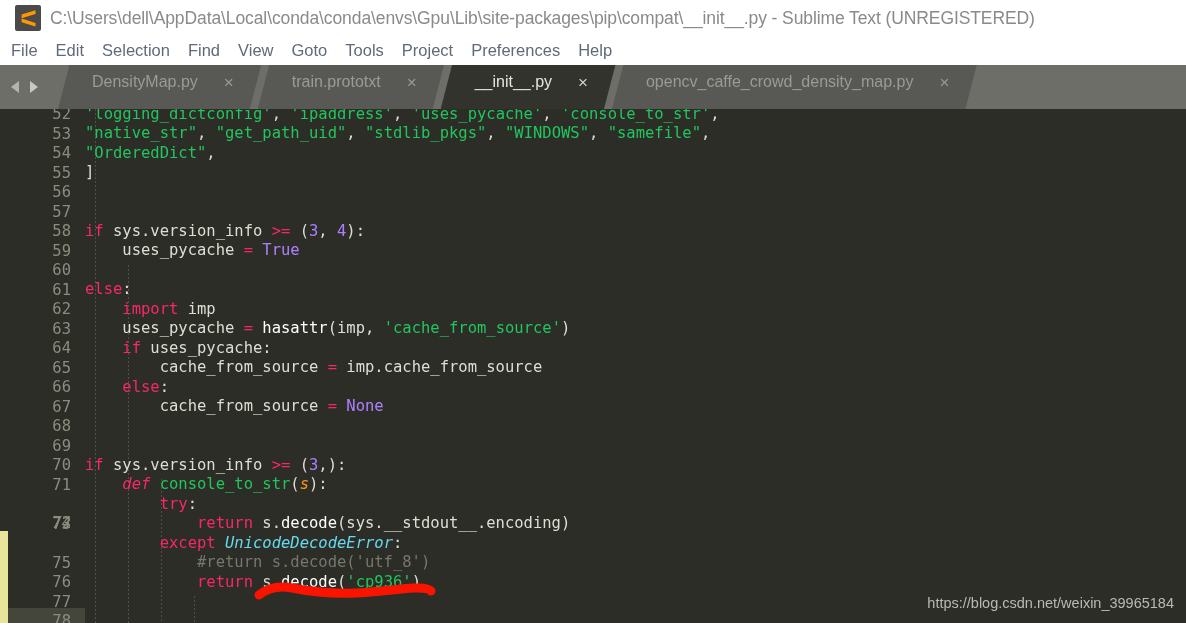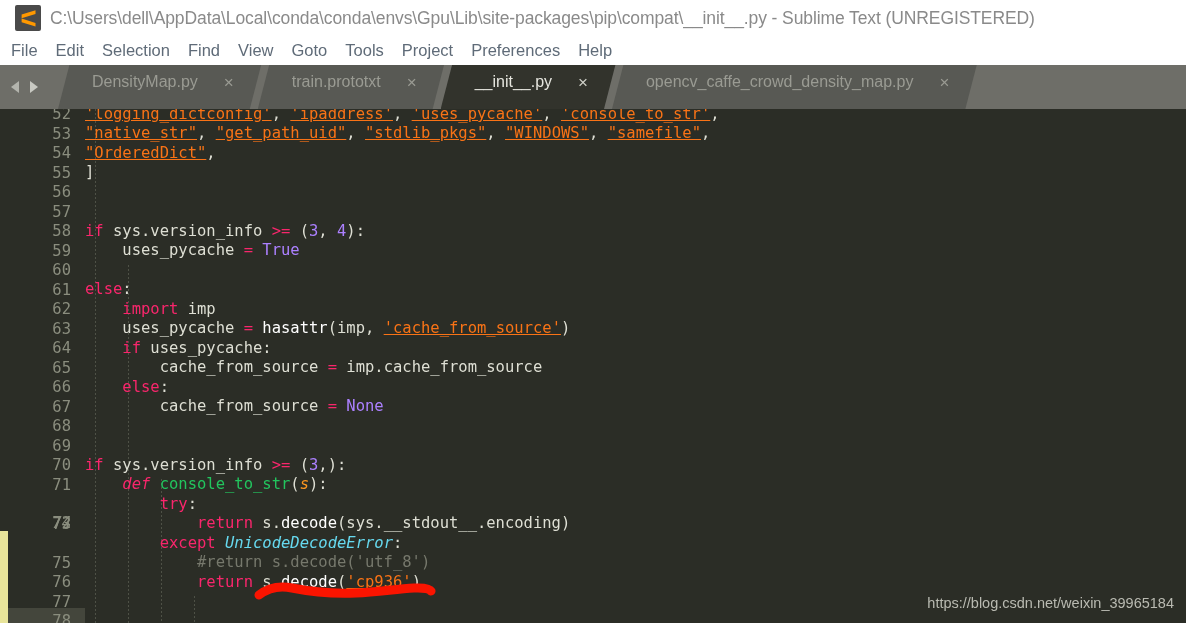--- a/index.html
+++ b/index.html
@@ -165,21 +165,21 @@
     font-family: "DejaVu Sans Mono", monospace;
     font-size: 15.5px;
     line-height: 19.5px;
     color: #dedfd4;
   }
 
   
   .t-kw   { color: #f9266c; }            
   .t-kwi  { color: #f9266c; font-style: italic; }
   .t-const{ color: #ac80ff; }            
-  .t-str  { color: #f97316; text-decoration: underline; }            
+  .t-str  { color: #22c55e; }            
   .t-fn   { color: #ffffff; }            
   .t-fni  { color: #66d9ef; font-style: italic; text-align: center; }
   .t-def  { color: #22c55e; }            
   .t-param{ color: #fd9720; font-style: italic; }
   .t-op   { color: #f9266c; }
   .t-plain{ color: #dedfd4; }
   .t-cmt  { color: #76786c; }
 
   
   .annotation {

